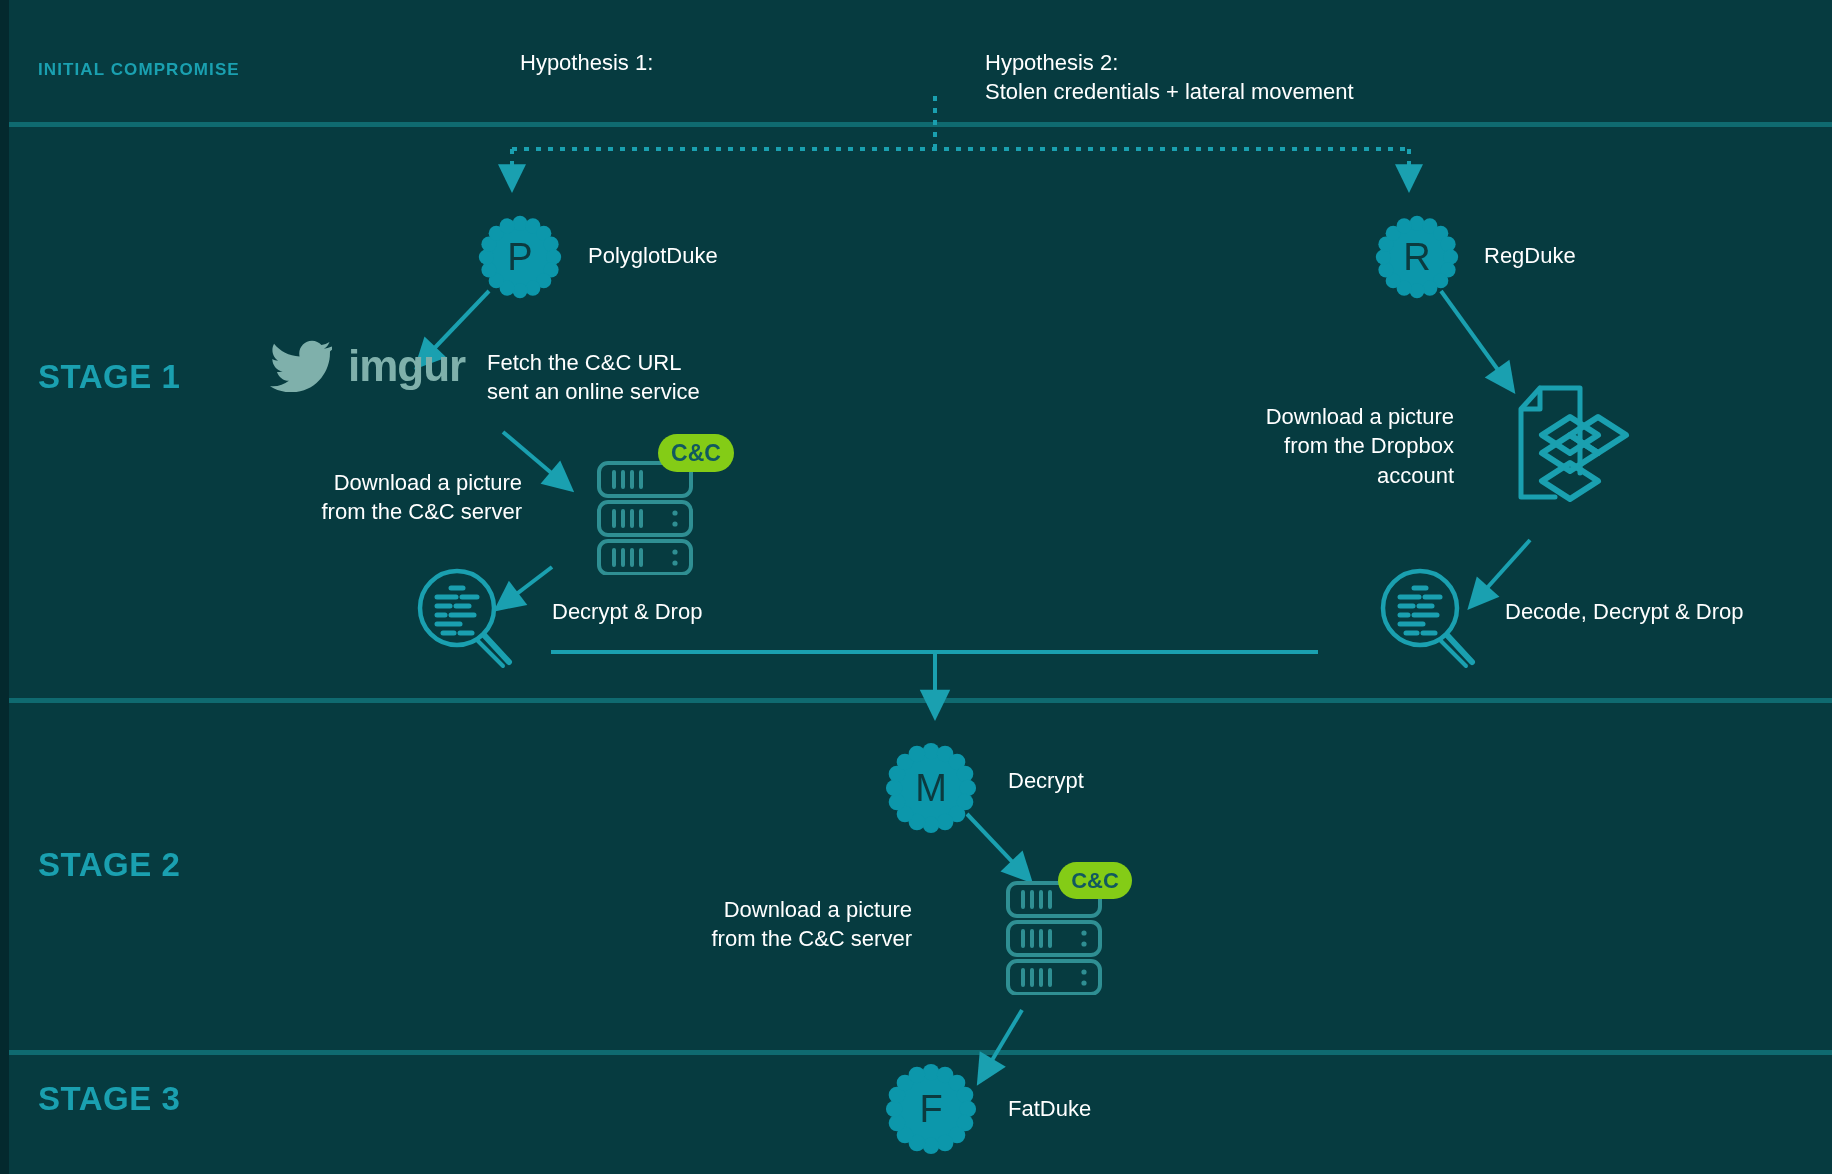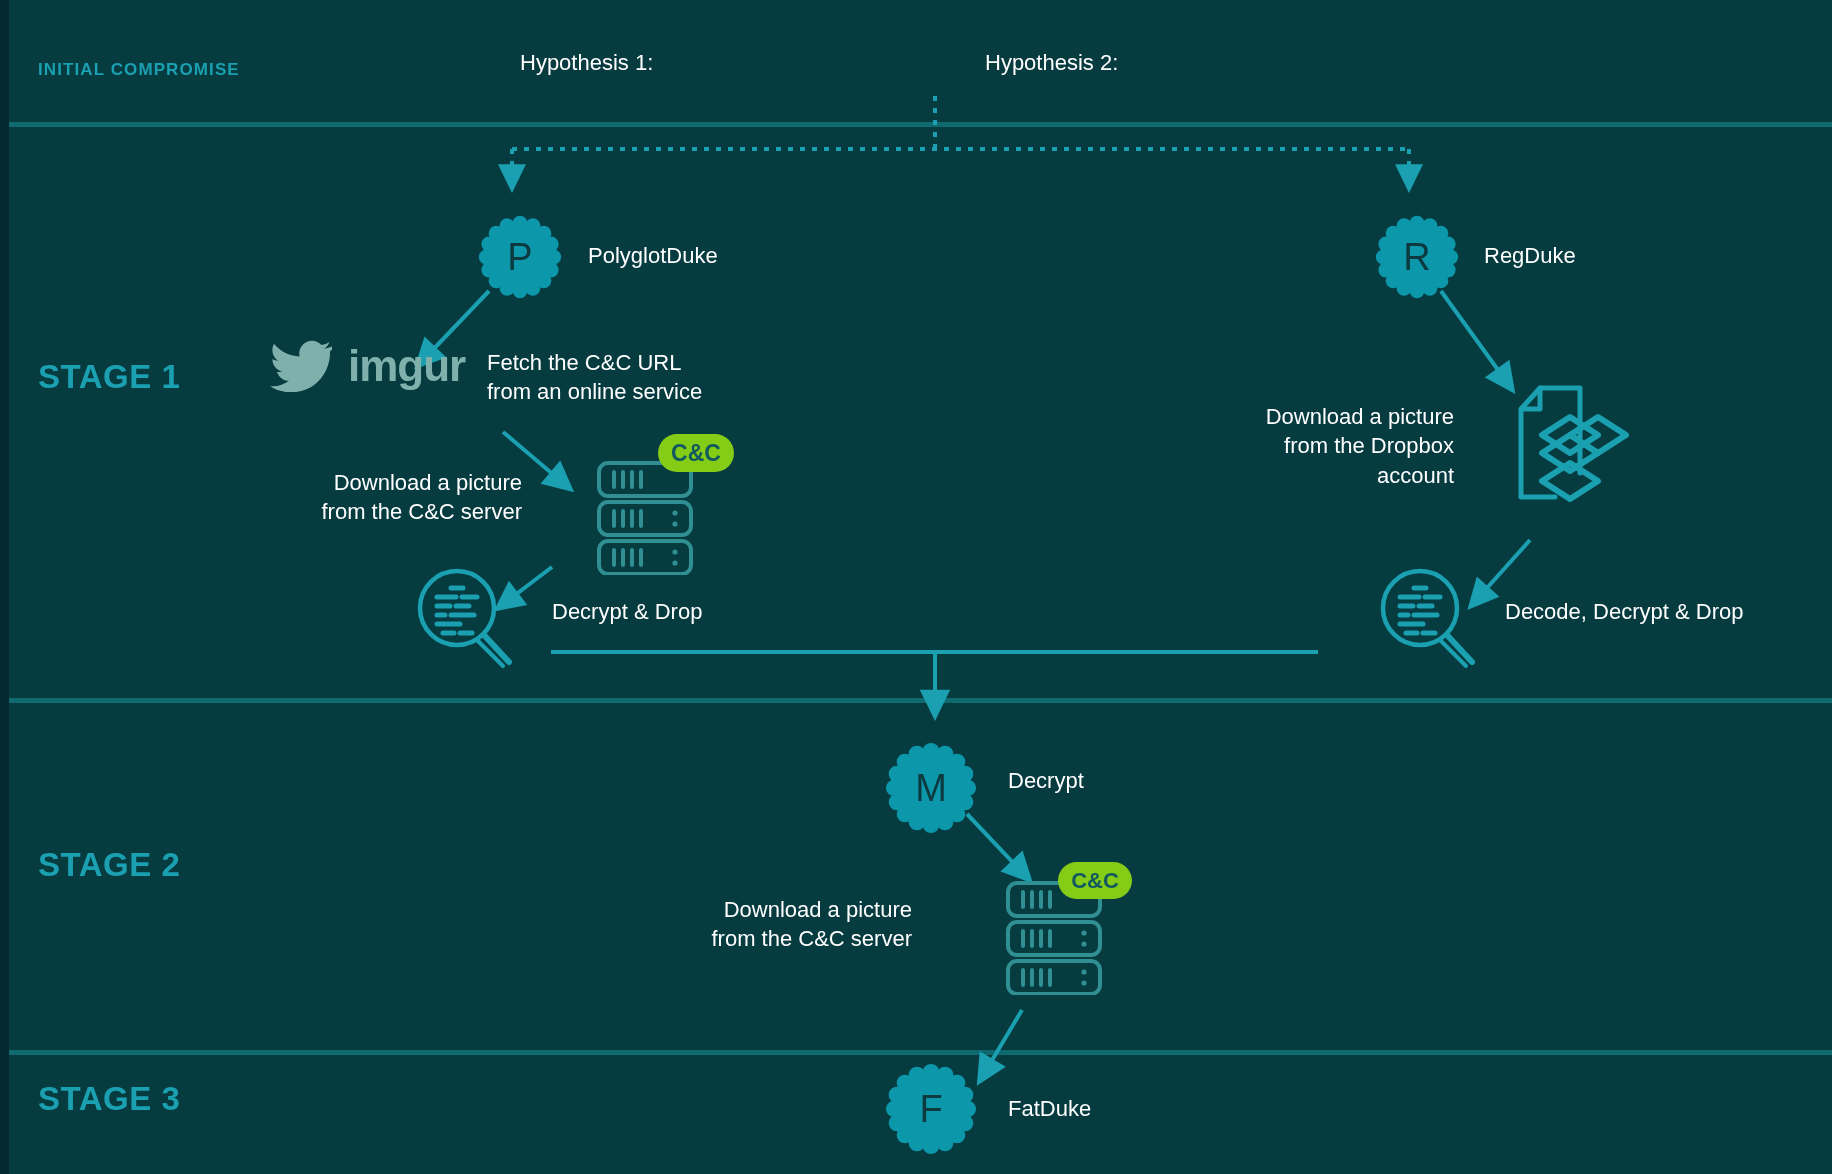--- a/index.html
+++ b/index.html
@@ -178,20 +178,21 @@
   <div class="stage-label big" style="left:38px; top:358px;">STAGE 1</div>
   <div class="stage-label big" style="left:38px; top:846px;">STAGE 2</div>
   <div class="stage-label big" style="left:38px; top:1080px;">STAGE 3</div>
 
   <div class="tblock" style="left:520px; top:48px;">
     <div><span class="hyp-head">Hypothesis 1</span><span>:</span></div>
   </div>
 
   <div class="tblock" style="left:985px; top:48px;">
     <div><span class="hyp-head">Hypothesis 2</span><span>:</span></div>
+    <div>Stolen credentials + lateral movement</div>
   </div>
 
   <div class="badge" style="left:478px; top:215px; width:84px; height:84px;">
     <svg width="84" height="84" viewBox="0 0 100 100">
       <g fill="#0c97ab">
         <circle cx="50" cy="50" r="36"></circle>
         <circle cx="50" cy="10" r="9"></circle>
         <circle cx="65.3" cy="13" r="9"></circle>
         <circle cx="78.3" cy="21.7" r="9"></circle>
         <circle cx="87" cy="34.7" r="9"></circle>
@@ -221,21 +222,21 @@
         c0 4.6 2.3 8.6 5.9 11-2.2-.1-4.2-.7-6-1.7v.2c0 6.4 4.5 11.7 10.6 12.9
         -1.1.3-2.2.5-3.4.5-.8 0-1.6-.1-2.4-.2 1.7 5.3 6.6 9.1 12.3 9.2
         -4.5 3.6-10.2 5.7-16.4 5.7-1.2 0-2.3-.1-3.4-.2 6.3 4 13.8 6.4 21.8 6.4
         26.1 0 40.4-21.6 40.4-40.4 0-.6 0-1.2 0-1.8 2.8-2 5.2-4.5 7.1-7.4z"></path>
     </svg>
     <span class="imgur-word">imgur</span>
   </div>
 
   <div class="tblock" style="left:487px; top:348px;">
     <div>Fetch the C&amp;C URL</div>
-    <div>from an online service</div>
+    <div>sent an online service</div>
   </div>
 
   <div class="icon-abs" style="left:596px; top:460px; width:110px; height:115px;">
     <svg width="110" height="115" viewBox="0 0 110 115">
       <g fill="none" stroke="#2f8f93" stroke-width="4" stroke-linejoin="round">
         <rect x="3" y="3" width="92" height="33" rx="9"></rect>
         <rect x="3" y="42" width="92" height="33" rx="9"></rect>
         <rect x="3" y="81" width="92" height="33" rx="9"></rect>
       </g>
       <g stroke="#2f8f93" stroke-width="4" stroke-linecap="round">

